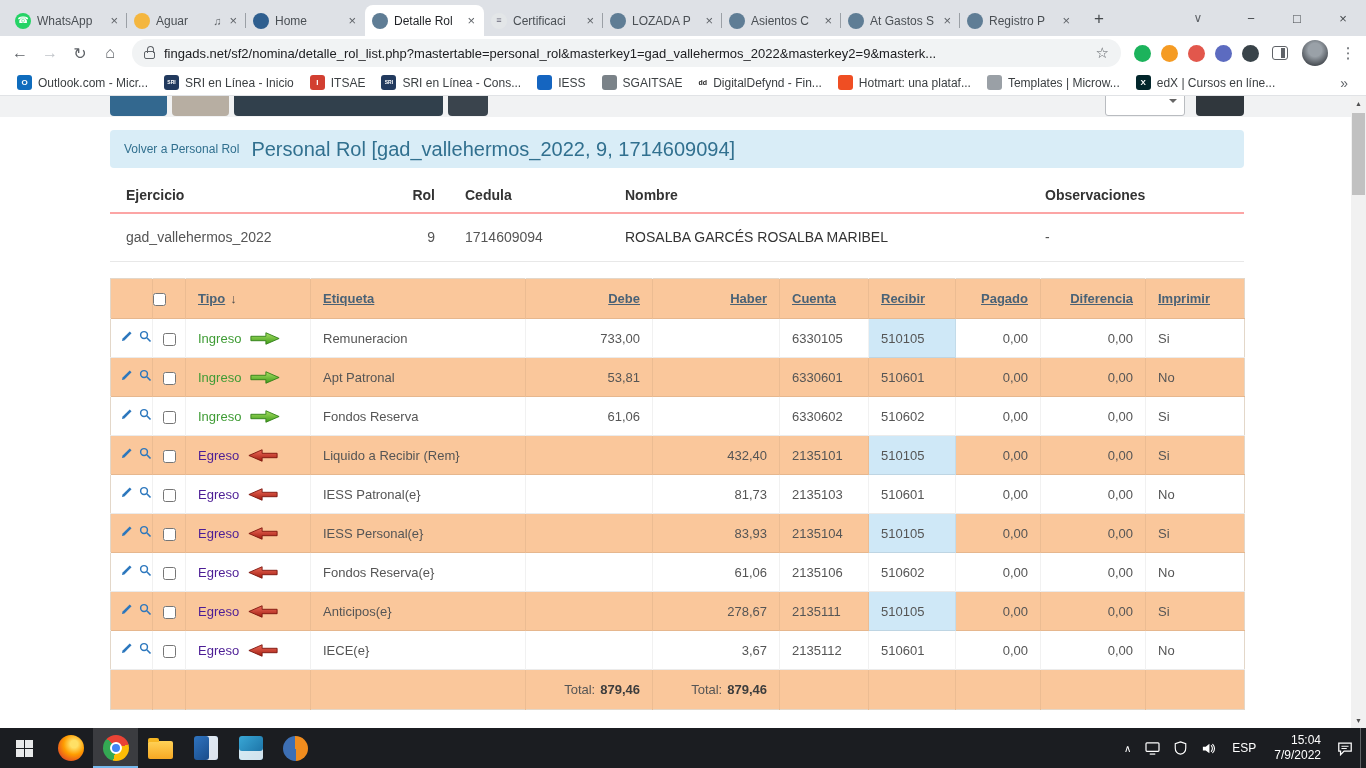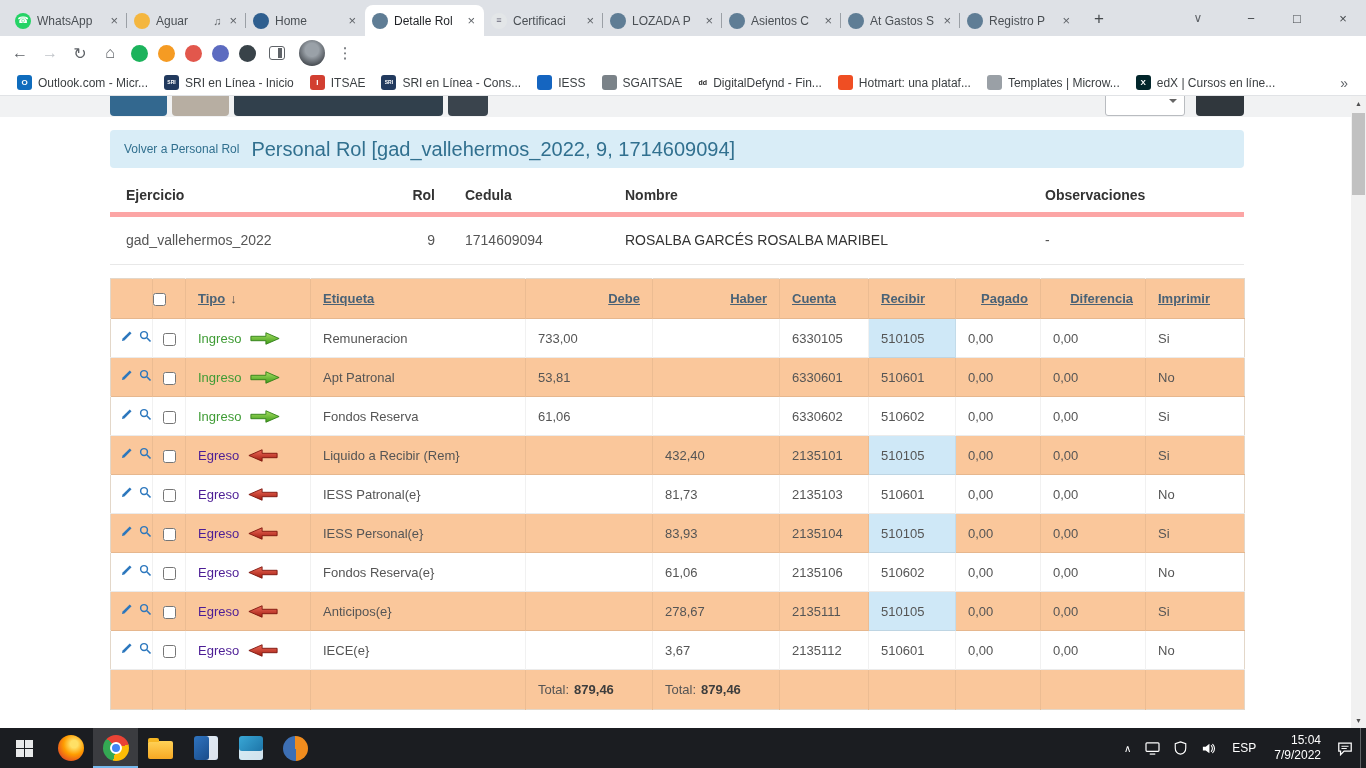--- a/index.html
+++ b/index.html
@@ -57,38 +57,38 @@
   .tbsel{left:1105px;width:80px;background:#fff;border:1px solid #b9bcc0;border-radius:3px}
   .tbsel::after{content:"";position:absolute;right:7px;bottom:8px;border:4px solid transparent;border-top-color:#666}
   .tb5{left:1196px;width:48px;background:#30373d}
 
   .infobar{position:absolute;left:110px;top:34px;width:1134px;height:38px;background:#d9edf7;border-radius:4px;display:flex;align-items:center;padding-left:14px;gap:12px}
   .volver{font-size:12px;color:#31708f}
   .ptitle{font-size:20px;color:#31708f}
 
   table{border-spacing:0}
   .master{position:absolute;left:110px;top:80px;width:1134px;border-collapse:collapse;table-layout:fixed}
-  .master th{font-size:14px;font-weight:bold;color:#333;text-align:left;padding:11px 15px 9px;border-bottom:5px solid #fca5a5}
+  .master th{font-size:14px;font-weight:bold;color:#333;text-align:left;padding:11px 15px 9px;border-bottom:2px solid #fca5a5}
   .master td{font-size:14px;color:#555;text-align:left;padding:15px 15px 16px;border-bottom:1px solid #e8e8e8}
   .master th:first-child,.master td:first-child{padding-left:16px}
   .master .num{text-align:right}
   .master td.strong{color:#333}
 
   .detail{position:absolute;left:110px;top:182px;width:1134px;border-collapse:collapse;table-layout:fixed;font-size:13px;border:1px solid #e3d7c9}
   .detail thead tr,.detail tfoot tr{background:#fac79b;height:40px}
   .detail th{text-align:left;padding:0 12px;font-weight:bold}
   .detail th.num{text-align:right}
   .col-link{color:#4a6276;font-weight:bold;text-decoration:underline;font-size:13px}
   .sort-arrow{color:#4a4a4a;font-weight:bold;margin-left:5px;text-decoration:none}
   .detail tbody tr{height:39px;background:#fff}
   .detail tbody tr.alt{background:#fac79b}
   .detail td{padding:0 12px;color:#555;vertical-align:middle;border-right:1px solid rgba(0,0,0,0.055);border-top:1px solid rgba(0,0,0,0.08)}
   .detail th{border-right:1px solid rgba(0,0,0,0.055)}
   .detail td:last-child,.detail th:last-child{border-right:none}
-  .detail td.num{text-align:left}
+  .detail td.num{text-align:right}
   .detail td.hl{background:#cfe8f7}
   .icons-cell{padding:0 6px !important;white-space:nowrap}
   .act-icon{display:inline-block;margin:0 3px;vertical-align:middle}
   .check-cell{text-align:center;padding:0 !important}
   .check-cell input{width:13px;height:13px;vertical-align:middle}
   .tipo-cell{white-space:nowrap}
   .tipo-label{display:inline-block;vertical-align:middle}
   .tipo-in{color:#3f9c35}
   .tipo-out{color:#4c1d95}
   .arrow{display:inline-block;vertical-align:middle;margin-left:9px}
@@ -186,20 +186,25 @@
       <div class="win-btn">□</div>
       <div class="win-btn">×</div>
     </div>
   </div>
 
   <div class="navbar">
     <div class="nav-icon">←</div>
     <div class="nav-icon disabled">→</div>
     <div class="nav-icon">↻</div>
     <div class="nav-icon">⌂</div>
+    <div class="omnibox">
+      <span class="lock"></span>
+      <span class="url">fingads.net/sf2/nomina/detalle_rol_list.php?mastertable=personal_rol&amp;masterkey1=gad_vallehermos_2022&amp;masterkey2=9&amp;masterk...</span>
+      <span class="star">☆</span>
+    </div>
     <div class="ext-area" id="extensions">
         <span class="ext-icon" style="background: rgb(28, 179, 92);"></span>
         <span class="ext-icon" style="background: rgb(245, 155, 35);"></span>
         <span class="ext-icon" style="background: rgb(226, 87, 76);"></span>
         <span class="ext-icon" style="background: rgb(92, 107, 192);"></span>
         <span class="ext-icon" style="background: rgb(57, 67, 73);"></span>
       </div>
     <div class="side-panel"></div>
     <div class="avatar"></div>
     <div class="menu-dots">⋮</div>

